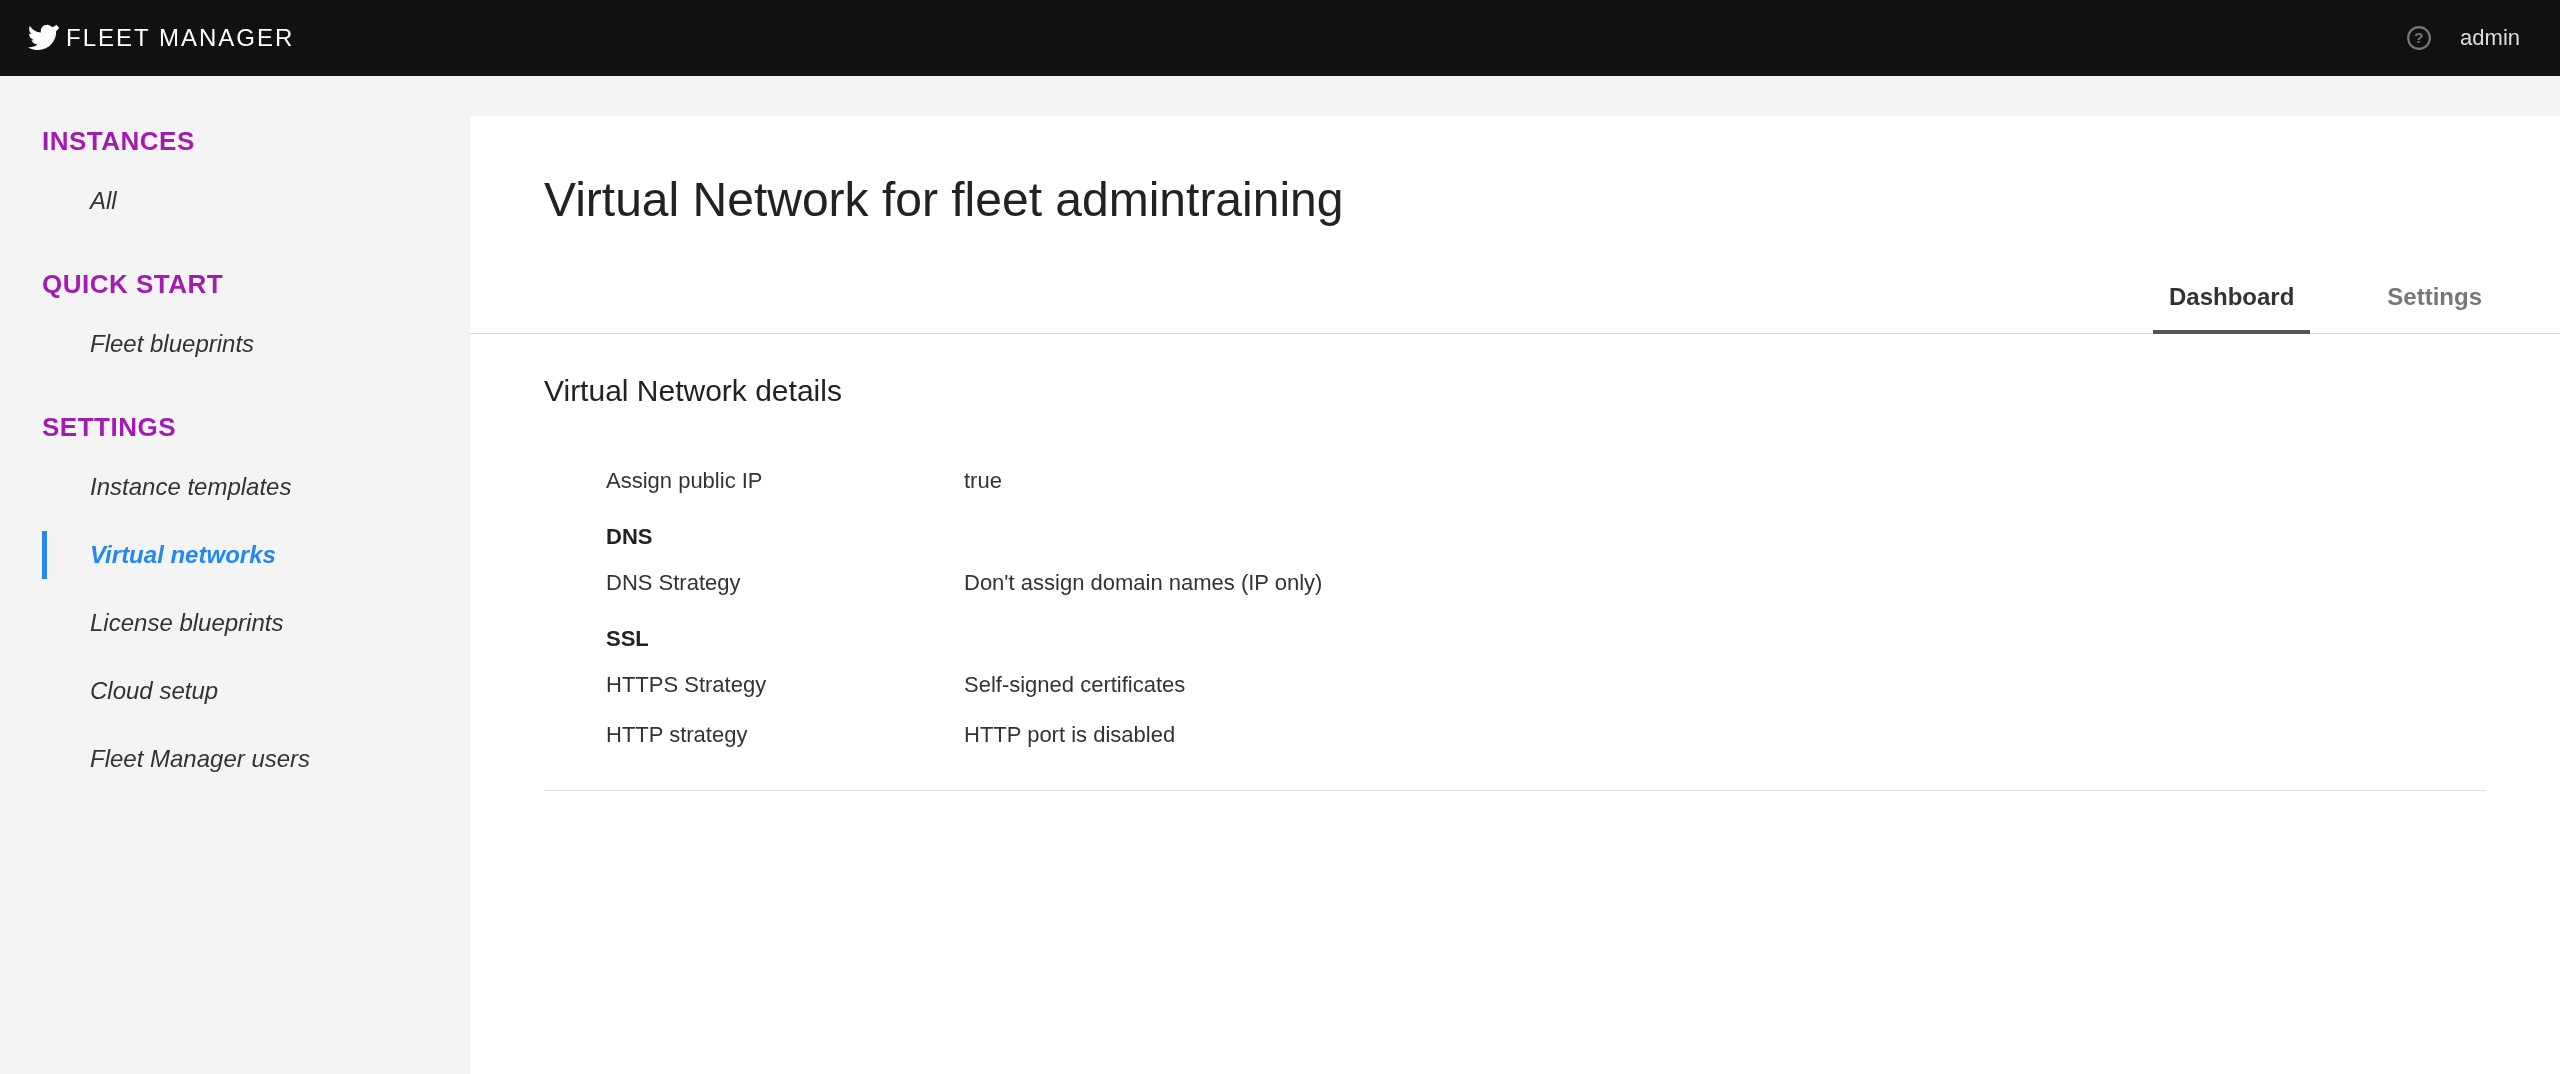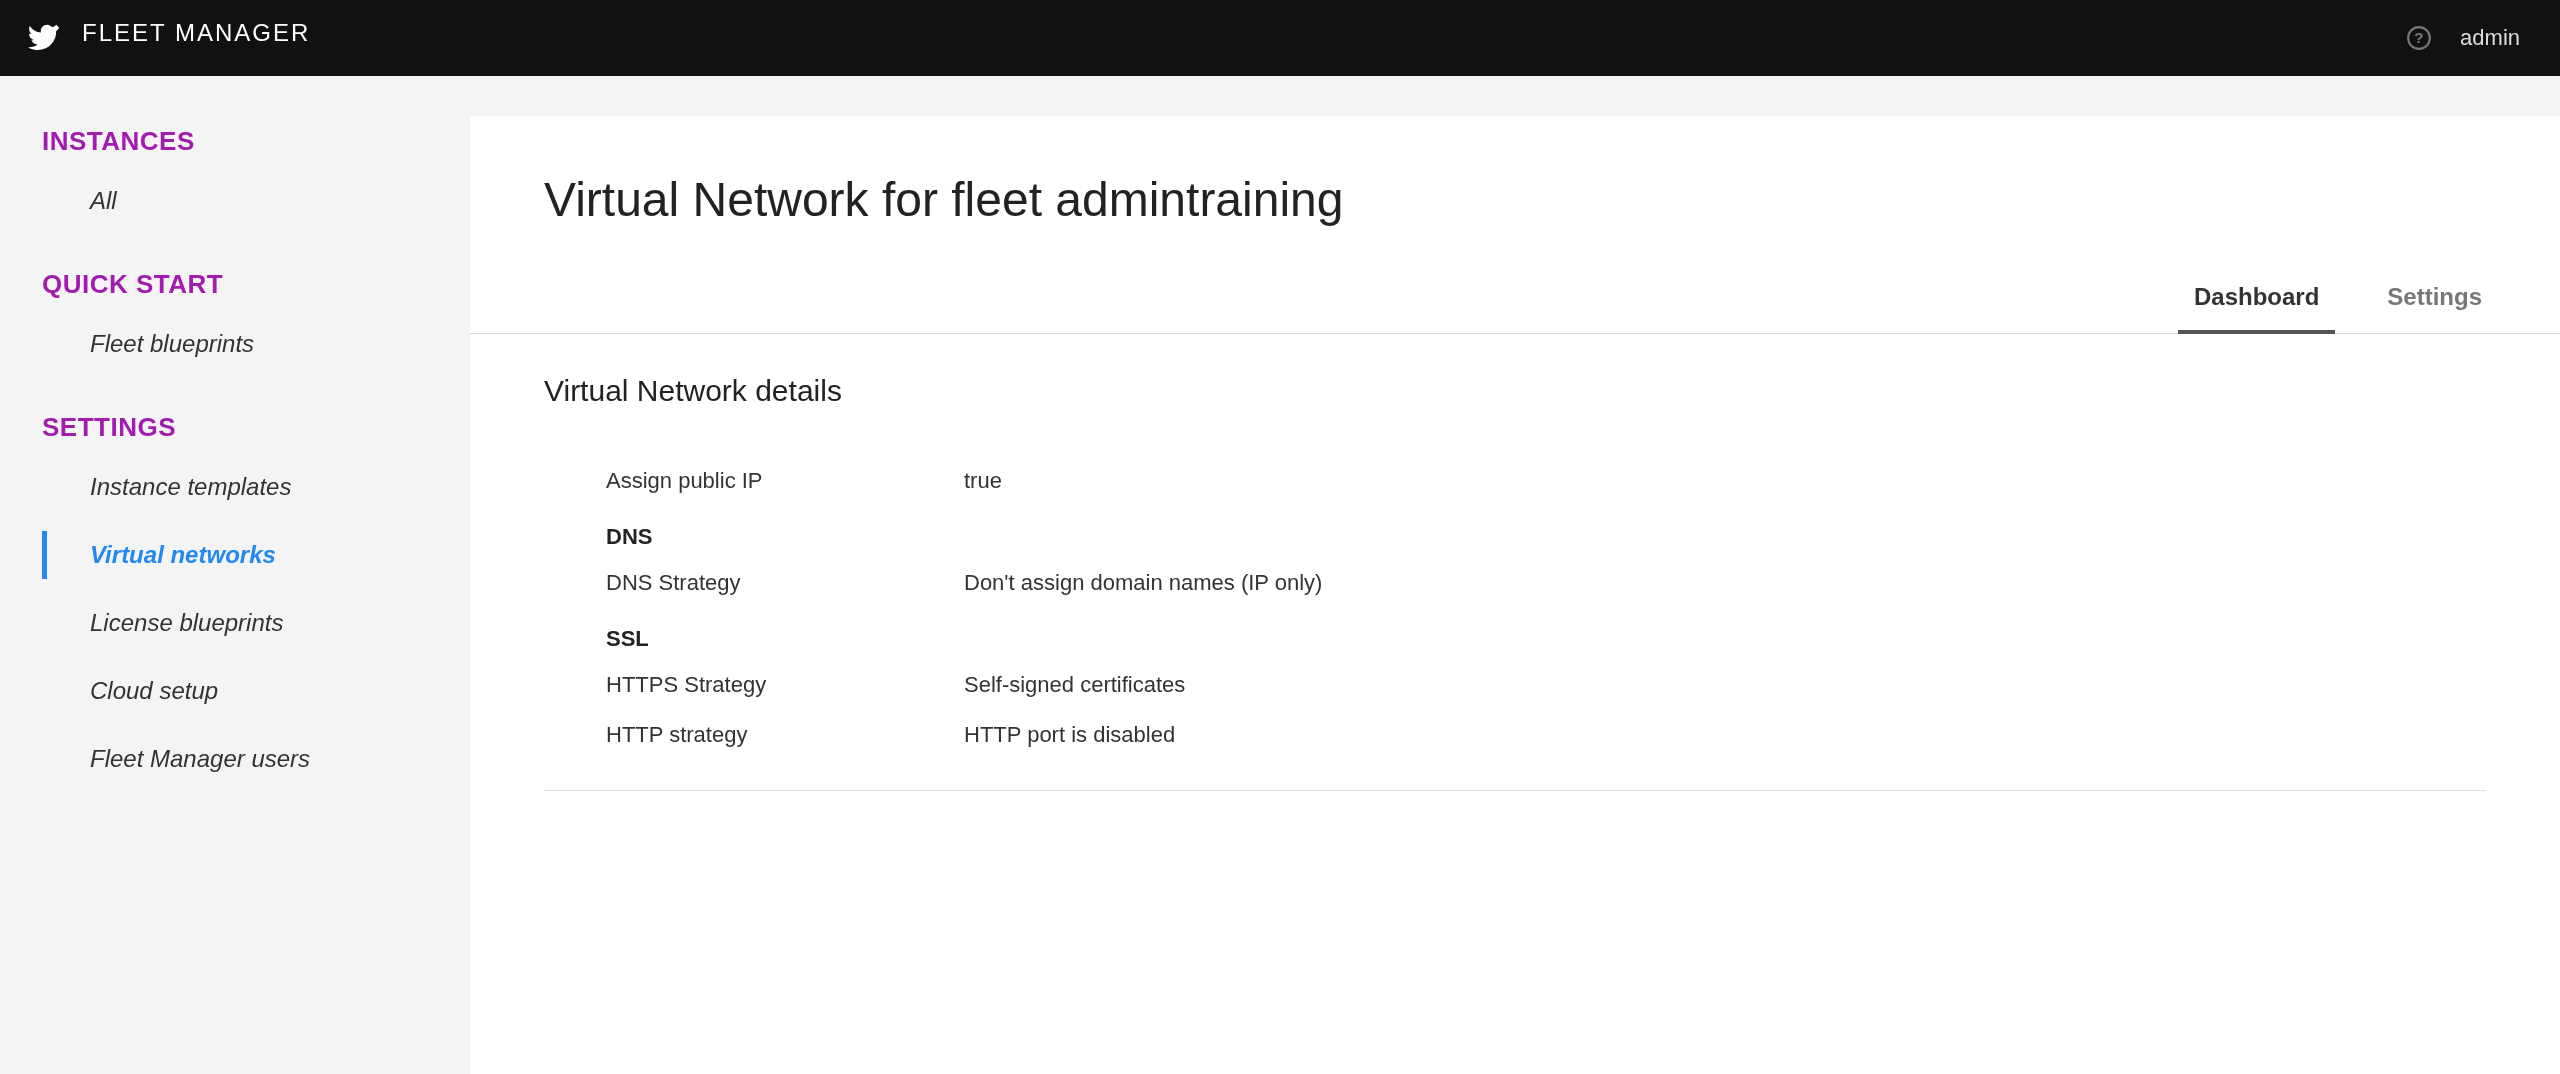--- a/index.html
+++ b/index.html
@@ -1,36 +1,36 @@
 <!DOCTYPE html>
 <html><head>
 <meta charset="utf-8">
 <style>
   * { box-sizing: border-box; margin: 0; padding: 0; }
   html, body { width: 100%; height: 100%; font-family: -apple-system, "Segoe UI", "Helvetica Neue", Arial, sans-serif; background: #f4f4f4; color: #222; }
   
   .topbar { background: #111; color: #fff; height: 76px; display: flex; align-items: center; padding: 0 40px 0 28px; }
-  .topbar .brand { display: flex; align-items: flex-start; gap: 20px; }
+  .topbar .brand { display: flex; align-items: center; gap: 4px; }
   .topbar .brand-name { font-size: 24px; letter-spacing: 2px; font-weight: 500; }
   .topbar .spacer { flex: 1; }
   .topbar .help { width: 26px; height: 26px; display:flex; align-items:center; justify-content:center; margin-right: 28px; opacity: .6; }
   .topbar .user { font-size: 22px; color:#ddd; }
   
   .layout { display: flex; height: calc(100% - 76px); }
   .sidebar { width: 470px; padding: 50px 0 0 0; }
   .side-section-title { font-size: 26px; font-weight: 800; letter-spacing: .5px; color: #a21caf; padding: 0 0 0 42px; margin-top: 34px; margin-bottom: 10px; }
   .side-section-title:first-child { margin-top: 0; }
   .side-item { font-size: 24px; color: #333; padding: 20px 0 20px 90px; display:block; cursor:pointer; position:relative;font-style:italic; }
   .side-item.active { color: #2388f0; font-weight: 600; }
   .side-item.active::before { content:""; position:absolute; left:42px; top:10px; bottom:10px; width:5px; background:#2388f0; }
   
   .content { flex: 1; background: #fff; margin: 40px 0 0 0; padding: 56px 74px 44px 74px; border-top-left-radius: 2px; overflow:auto; }
   .page-title { font-size: 48px; font-weight: 500; color:#222; margin-bottom: 56px; }
   .tabs { display:flex; justify-content:flex-end; gap:60px; border-bottom: 1px solid #d9d9d9; margin: 0 -74px 40px -74px; padding: 0 74px; }
-  .tab { font-size: 24px; font-weight: 600; color:#777; padding: 0 4px 22px 4px; cursor:pointer; position:relative; }
+  .tab { font-size: 24px; font-weight: 600; color:#777; padding: 0 4px 22px 4px; cursor:pointer; position:relative;margin-left:25px; }
   .tab.active { color:#333; }
   .tab.active::after { content:""; position:absolute; left:-12px; right:-12px; bottom:-1px; height:4px; background:#555; }
   .cols { display:flex; gap: 60px; }
   .col { flex:1; }
   .panel-title { font-size: 30px; font-weight: 500; color:#222; margin-bottom: 48px; }
   .kv-row { display:flex; padding: 12px 0; font-size: 22px; color:#333; }
   .kv-label { width: 420px; padding-left: 62px; }
   .kv-sub { font-weight: 700; padding-left: 62px; margin: 18px 0 8px 0; font-size: 22px; }
   .kv-val { flex:1; }
   .hr { border:none; border-top:1px solid #e2e2e2; margin-top: 30px; }

